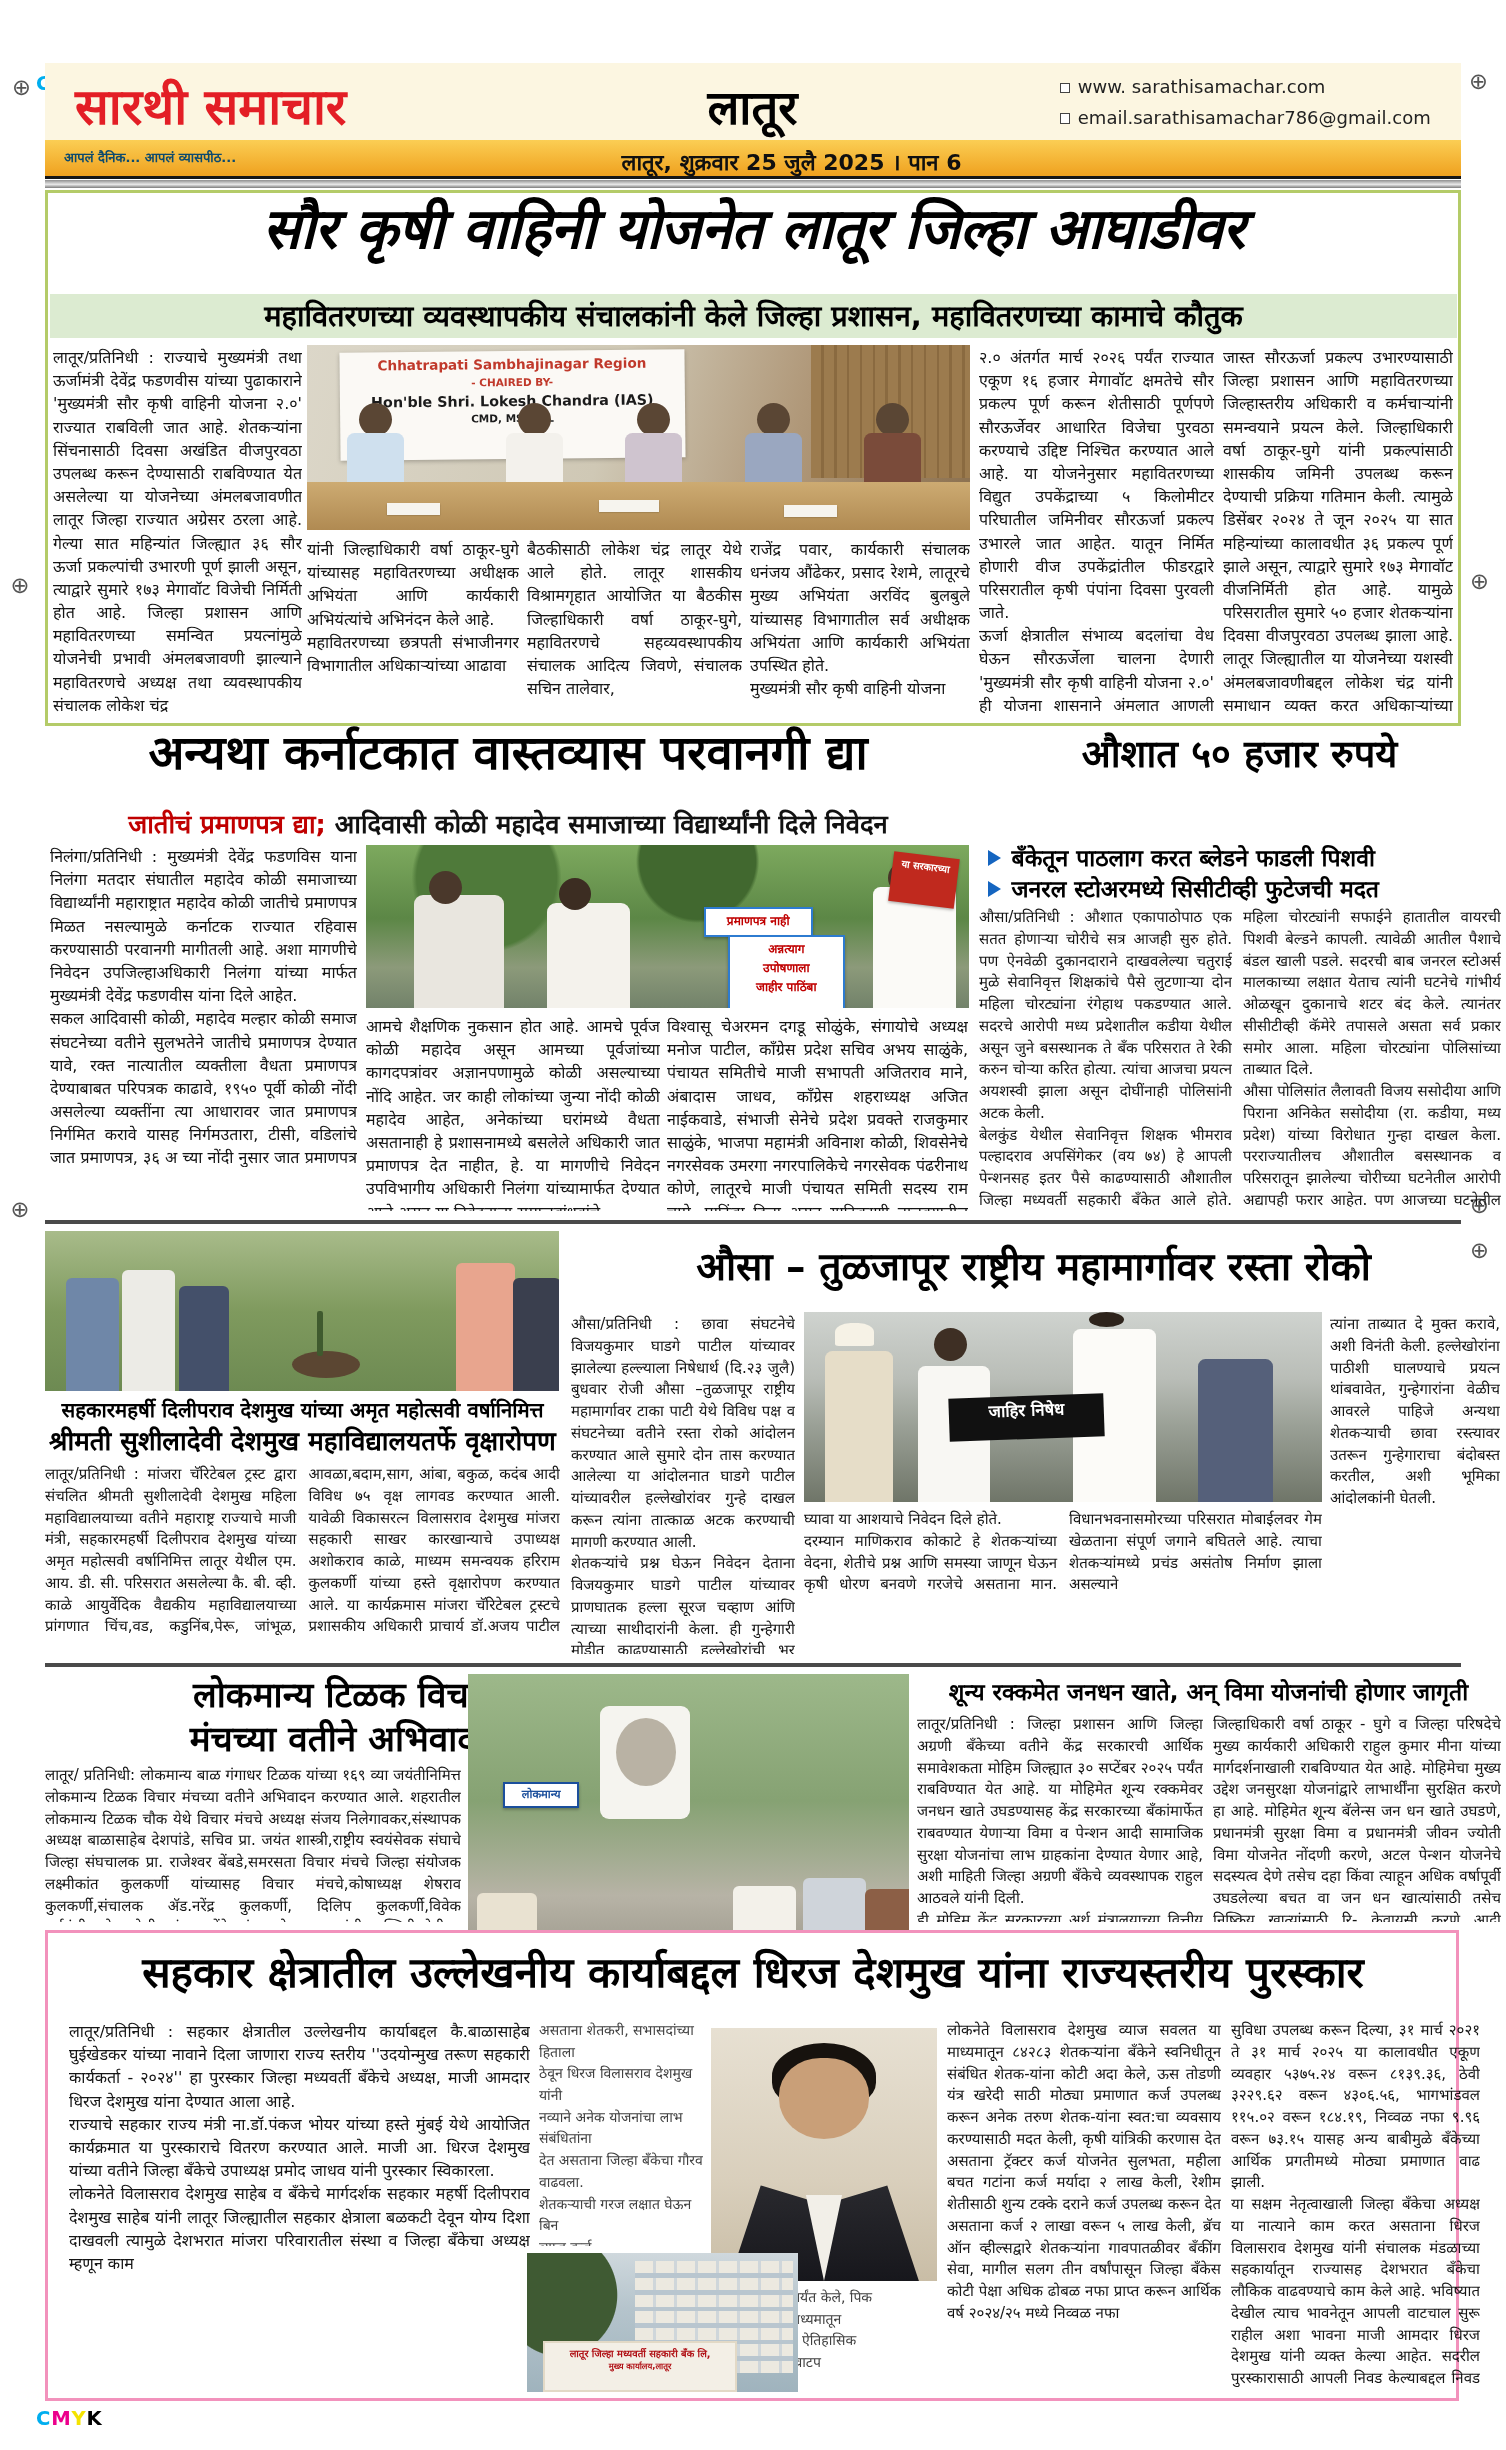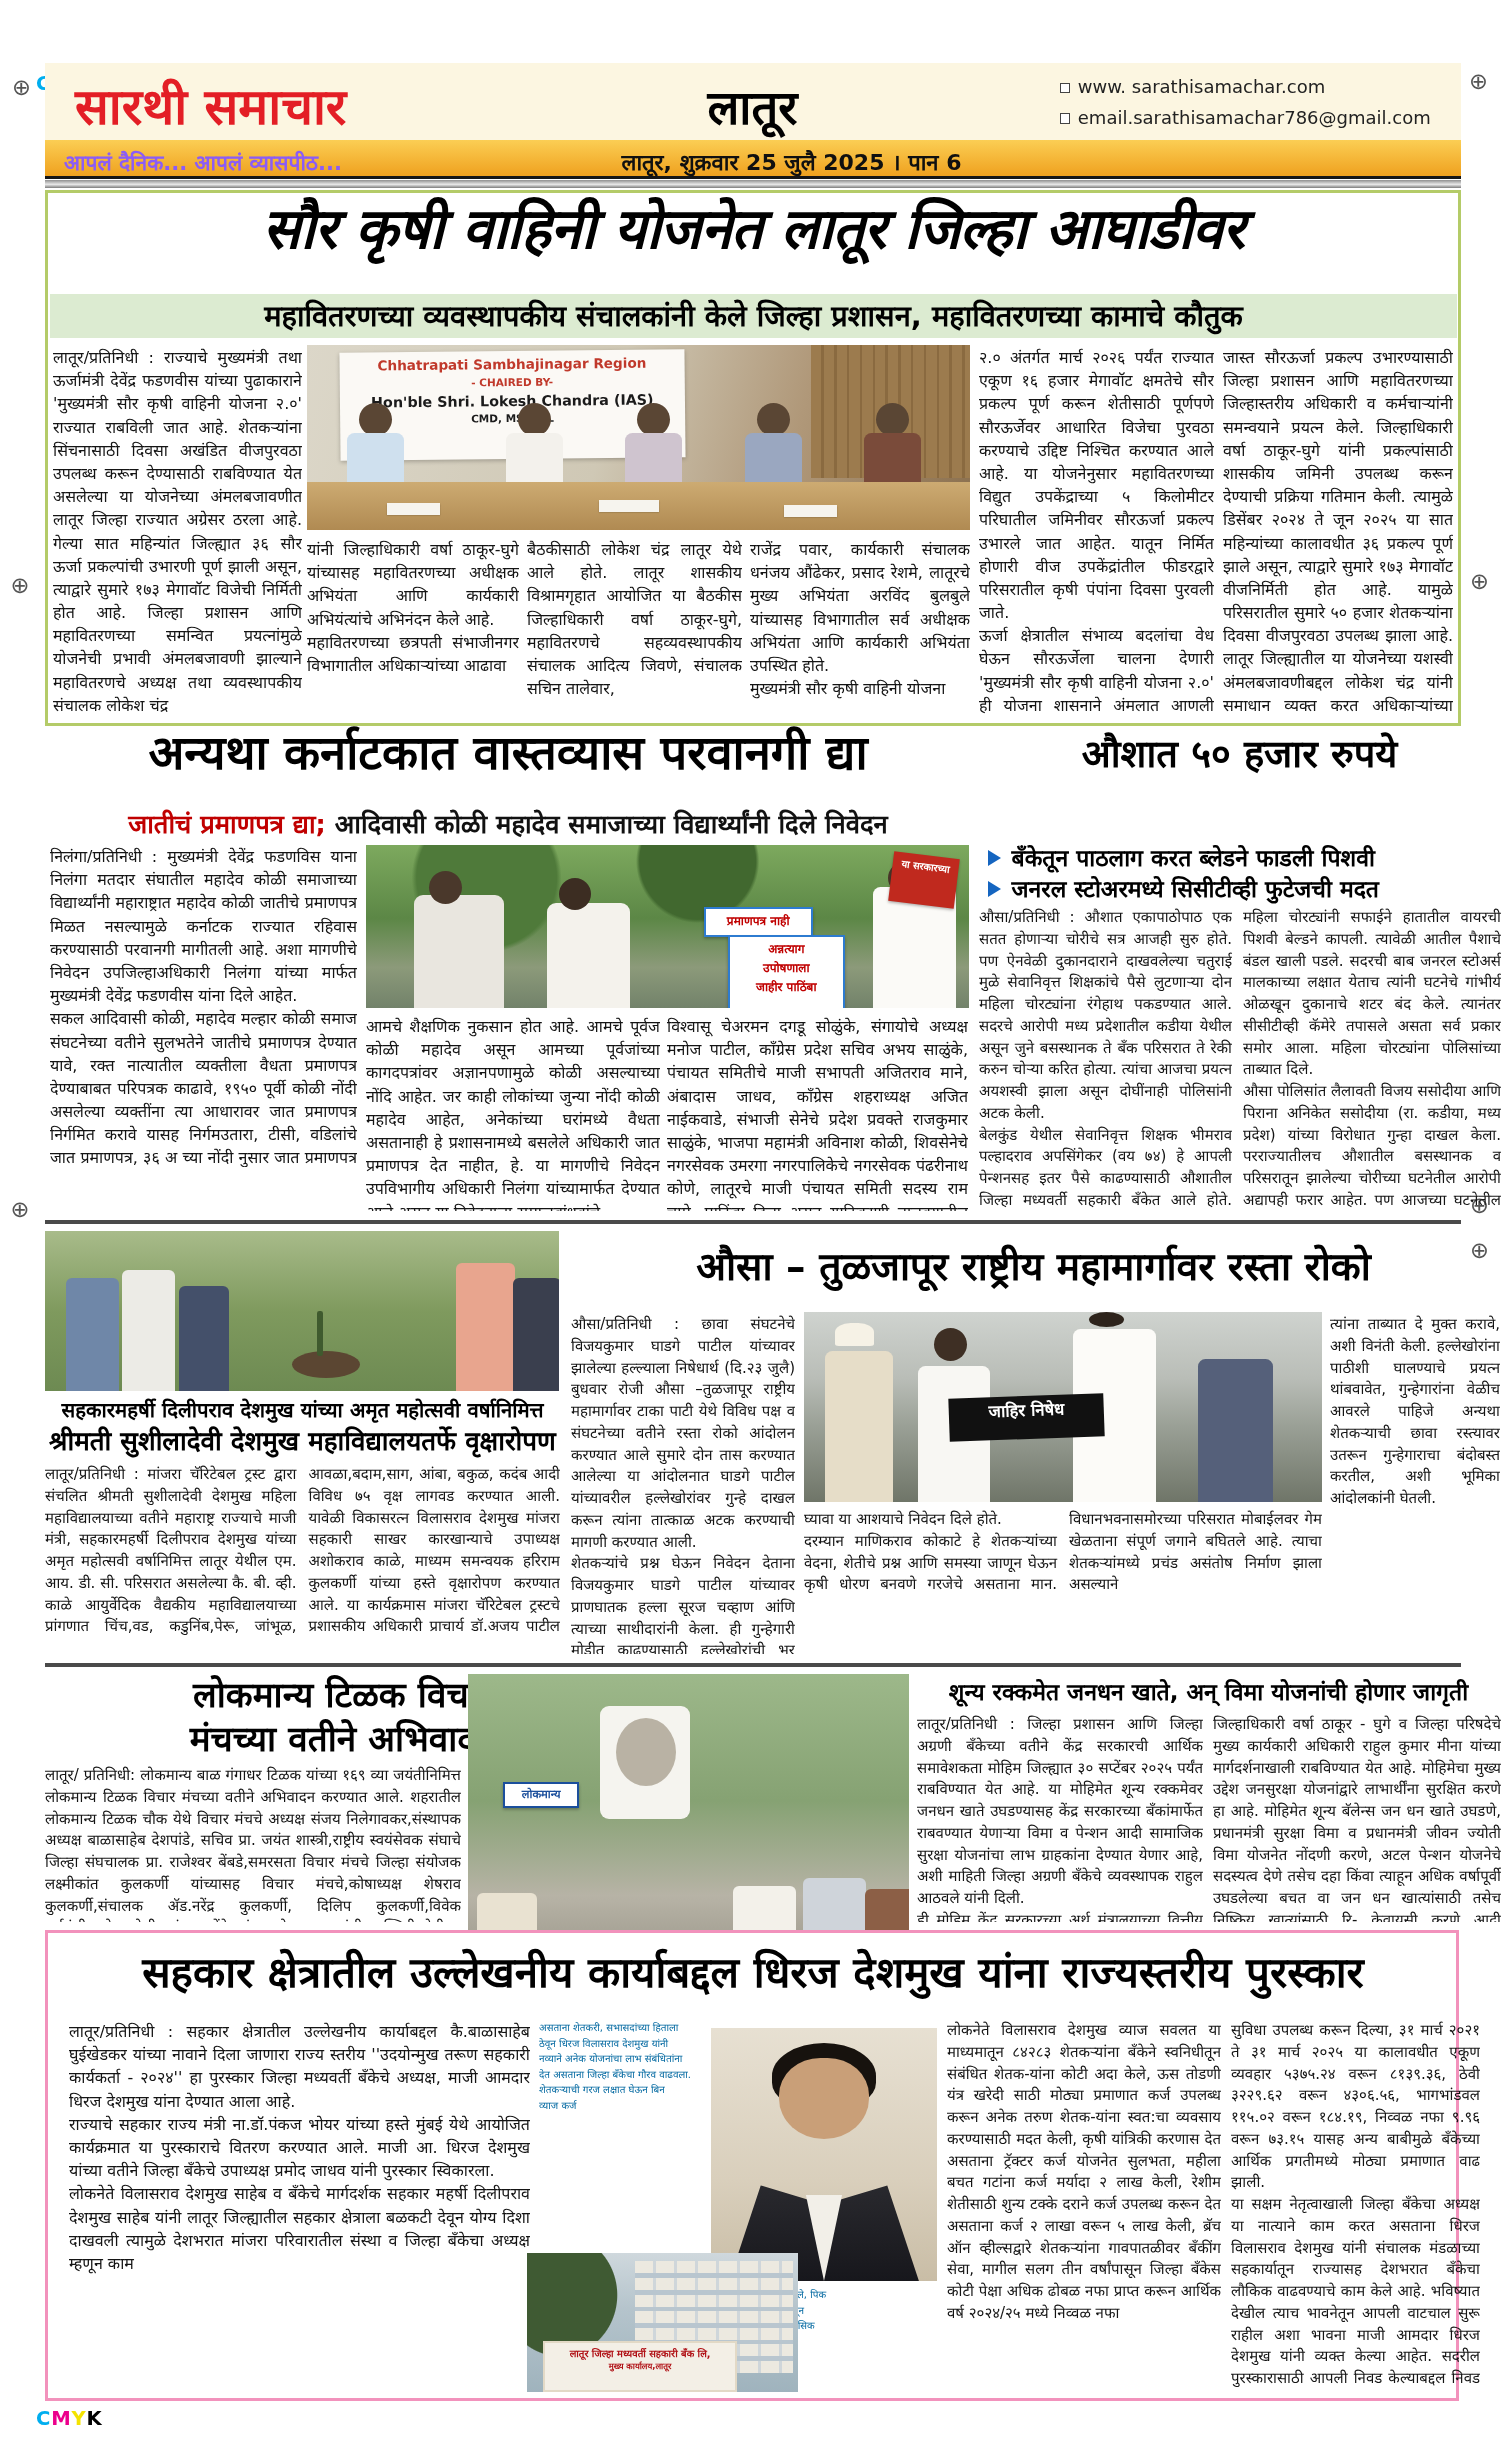--- a/index.html
+++ b/index.html
@@ -18,21 +18,21 @@
   
   .masthead{left:45px;top:63px;width:1416px;height:77px;background:#FCF6E1;}
   .mast-title{left:75px;top:71px;font-size:50px;font-weight:800;color:#E31E25;
               font-family:"DejaVu Serif","Liberation Serif",serif;}
   .mast-edition{left:587px;top:74px;width:331px;text-align:center;font-size:47px;font-weight:800;color:#000;}
   .mast-contact{left:1060px;top:72px;font-size:18px;color:#222;line-height:1.7;}
   .sq{display:inline-block;width:8.3px;height:8.3px;border:1.5px solid #444;margin-right:7.5px;vertical-align:middle;background:#fff;}
 
   .datebar{left:45px;top:140px;width:1416px;height:36px;
            background:linear-gradient(180deg,#FBCE54,#EFA11F);border-bottom:3.8px solid #161616;}
-  .tagline{left:64px;top:148px;font-size:21px;font-weight:700;color:#8b5cf6;}
+  .tagline{left:64px;top:148px;font-size:13px;font-weight:700;color:#0c4a6e;}
   .dateline{left:490px;top:146px;width:603px;text-align:center;font-size:22px;font-weight:800;color:#101010;}
   .silver{left:45px;top:180px;width:1416px;height:7.5px;
           background:linear-gradient(180deg,#8f8f8f,#e8e8e8 55%,#7c7c7c);}
 
   
   .solar-box{left:45px;top:190px;width:1410px;height:530px;border:3px solid #B4CB68;background:#fff;}
   .solar-head{left:53px;top:197px;width:1401px;font-size:56px;line-height:1.15;letter-spacing:-0.8px;font-style:italic;}
   .solar-sub{left:50px;top:294px;width:1407px;height:44px;background:#DCEBD1;
              font-size:29px;font-weight:700;line-height:44px;}
 
@@ -87,21 +87,21 @@
   .vr-h2{left:45px;top:1422px;width:515px;font-size:26px;}
 
   
   .tilak-head{left:45px;top:1674px;width:595px;font-size:35px;line-height:1.25;}
   .ph-street{background:linear-gradient(180deg,#9db88a,#86a273 40%,#b7b3a6 70%,#8f8b7e);}
   .jdh-head{left:917px;top:1675px;width:583px;font-size:23px;}
 
   
   .award-box{left:45px;top:1930px;width:1408px;height:465px;border:3.8px solid #F292BC;background:#fff;}
   .award-head{left:54px;top:1942px;width:1398px;font-size:42px;}
-  .frag{font-size:10px;line-height:1.55;color:#0369a1;}
+  .frag{font-size:14px;line-height:1.55;color:#404040;}
   .ph-portrait{background:linear-gradient(180deg,#e7e0d2,#d9cfbc 60%,#c9bda6);}
   .ph-portrait .hair{position:absolute;left:27%;top:6%;width:46%;height:26%;background:#17120e;
       border-radius:50% 50% 40% 40%;}
   .ph-portrait .face{position:absolute;left:30%;top:12%;width:40%;height:32%;background:#c99f78;
       border-radius:46% 46% 50% 50%;}
   .ph-portrait .suit{position:absolute;left:0;bottom:0;width:100%;height:42%;
       background:linear-gradient(180deg,#2b2b30,#17171c);
       clip-path:polygon(8% 100%,22% 10%,50% 28%,78% 10%,92% 100%);}
   .ph-portrait .shirt{position:absolute;left:42%;bottom:0;width:16%;height:34%;background:#f2efe8;
       clip-path:polygon(0 0,100% 0,50% 100%);}

